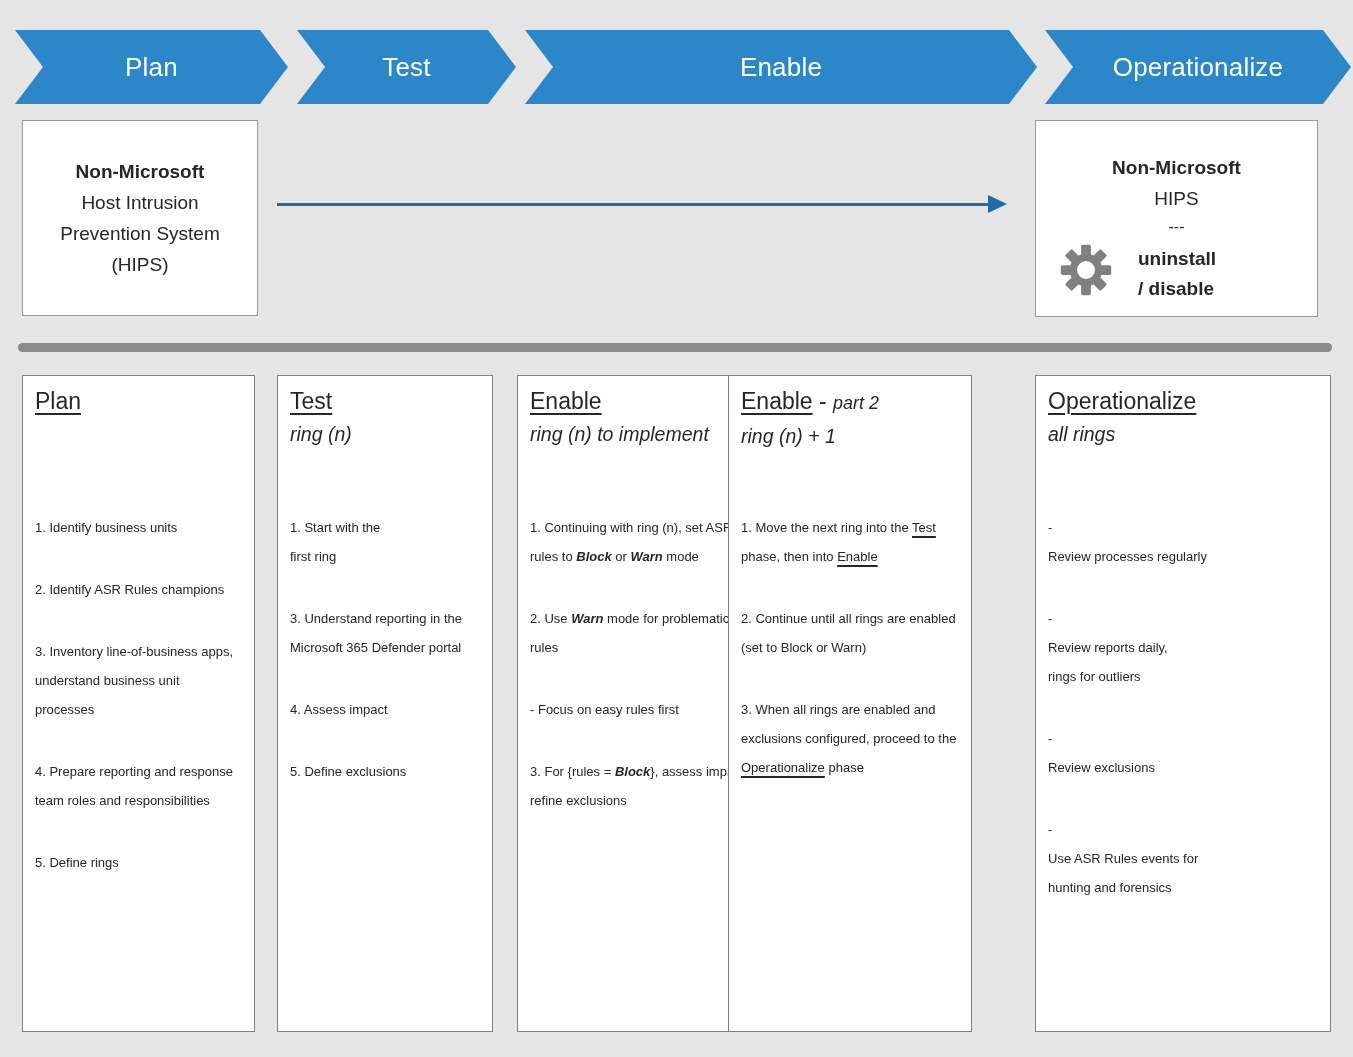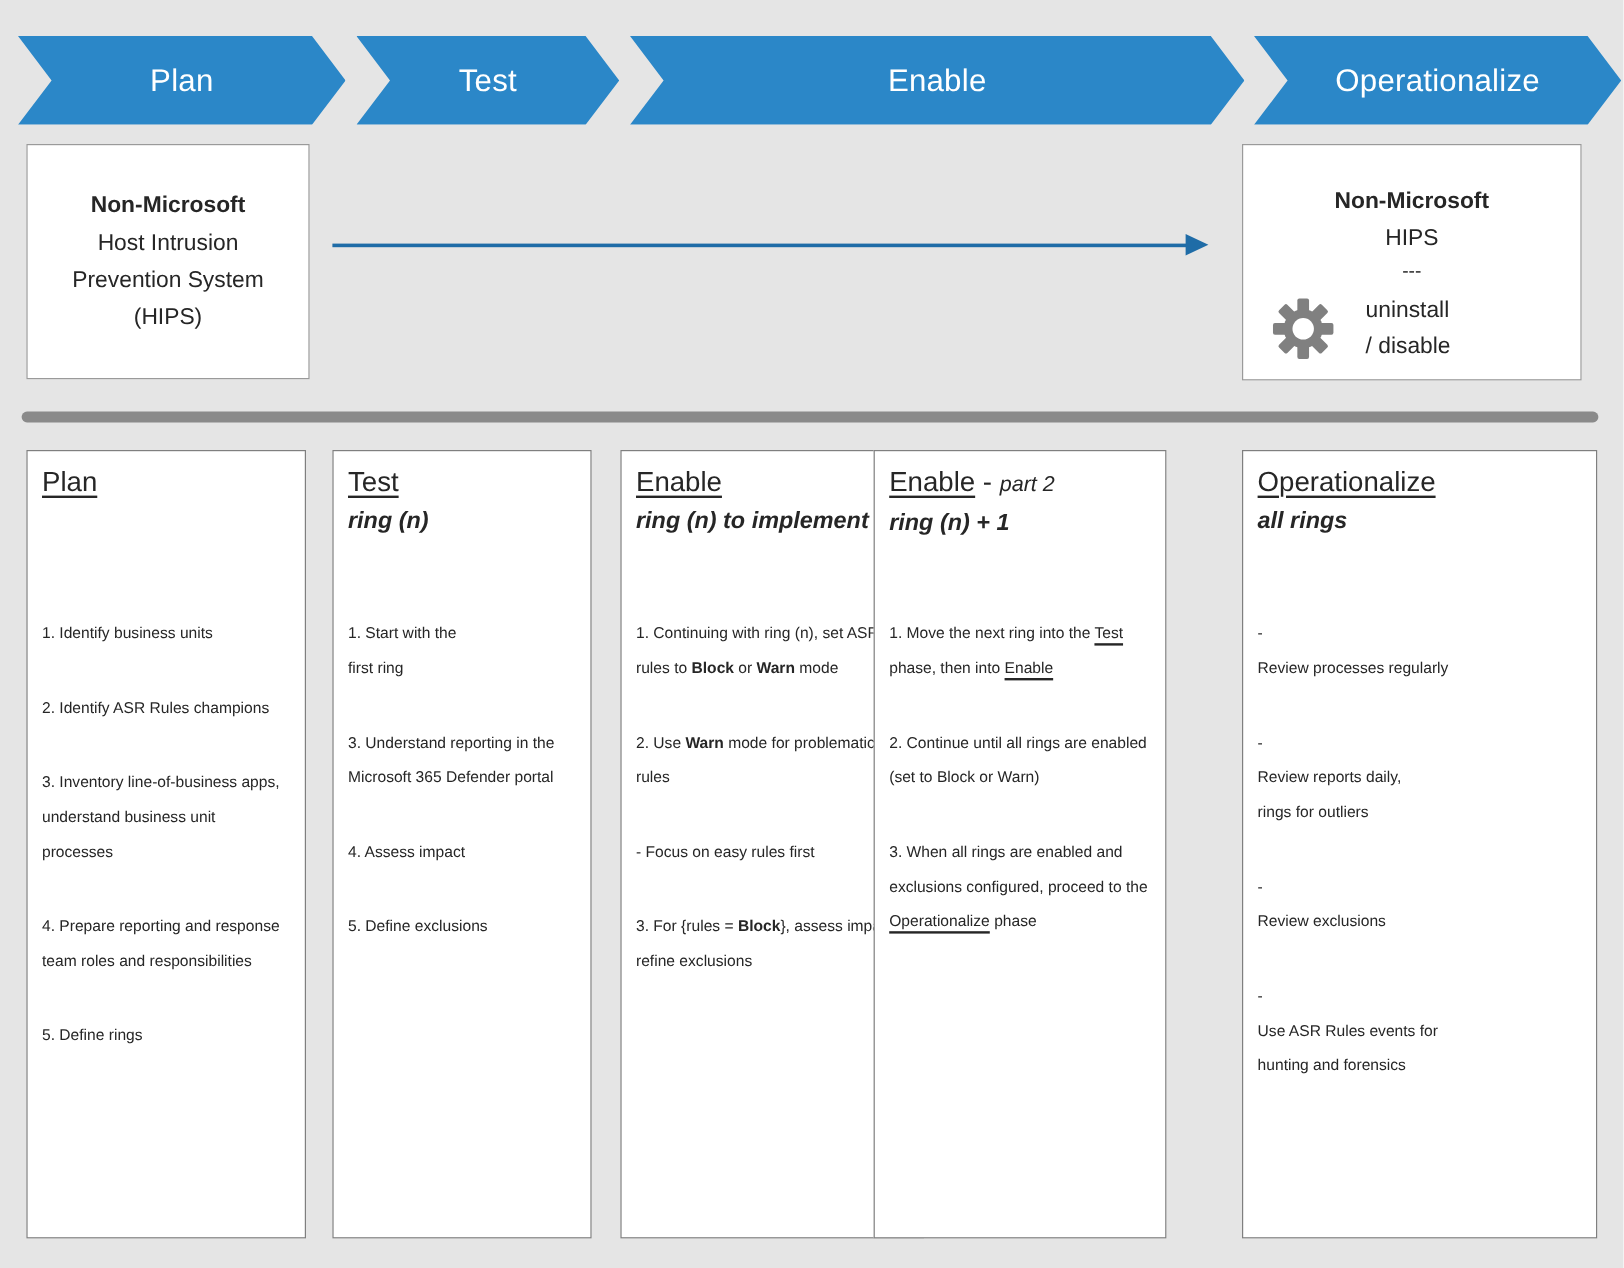--- a/index.html
+++ b/index.html
@@ -21,44 +21,44 @@
   
   .tbox{
     position:absolute;box-sizing:border-box;border:1.5px solid #9a9a9a;background:#fff;
     font-size:19px;line-height:31px;text-align:center;
   }
   #hips-left{left:22px;top:120px;width:236px;height:196px;display:flex;flex-direction:column;justify-content:center;}
   #hips-right{left:1035px;top:120px;width:283px;height:197px;padding-top:31px;}
   .tbox p{margin:0;}
   .bold{font-weight:700;}
   .dashes{font-size:16px;line-height:26px;}
-  .action-row{display:flex;align-items:center;justify-content:flex-start;padding-left:24px;margin-top:4px;}
+  .action-row{display:flex;justify-content:flex-start;padding-left:24px;margin-top:4px;font-weight:bold;}
   .action-text{text-align:left;margin-left:26px;line-height:30px;}
   
   .arrow-line{position:absolute;left:277px;top:203px;width:712px;height:3px;background:#1f6ca7;}
   .arrow-head{position:absolute;left:988px;top:195px;width:0;height:0;
     border-left:19px solid #1f6ca7;border-top:9.5px solid transparent;border-bottom:9.5px solid transparent;}
   
   .divider{position:absolute;left:18px;top:343px;width:1314px;height:9px;background:#8a8a8a;border-radius:4.5px;}
   
   .col{
     position:absolute;top:375px;height:657px;box-sizing:border-box;
     border:1.5px solid #7f7f7f;background:#fff;padding:10px 12px;
   }
   #col-plan{left:22px;width:233px;}
   #col-test{left:277px;width:216px;}
   #col-enable{left:517px;width:253px;}
   #col-enable2{left:728px;width:244px;}
   #col-oper{left:1035px;width:296px;}
   .col-head{height:127px;}
   .col-title{margin:0;font-size:23px;font-weight:400;line-height:30px;}
-  .col-sub{margin:5px 0 0;font-style:italic;font-size:19.5px;line-height:26px;font-weight:bold;}
+  .col-sub{margin:5px 0 0;font-style:italic;font-size:19.5px;line-height:26px;}
   .col-body p.item{margin:0 0 33px;font-size:13px;line-height:29px;}
   .col-body p.item:last-child{margin-bottom:0;}
-  .seg-b{font-weight:700;}
+  .seg-b{font-weight:700;font-style:italic;}
   .seg-u{text-decoration:underline;text-underline-offset:4px;text-decoration-thickness:1.5px;}
   .seg-i{font-style:italic;}
   .seg-small{font-size:0.78em;}
   .gear{flex:0 0 auto;}
 </style>
 </head>
 <body>
 
 <div class="stage">
 

